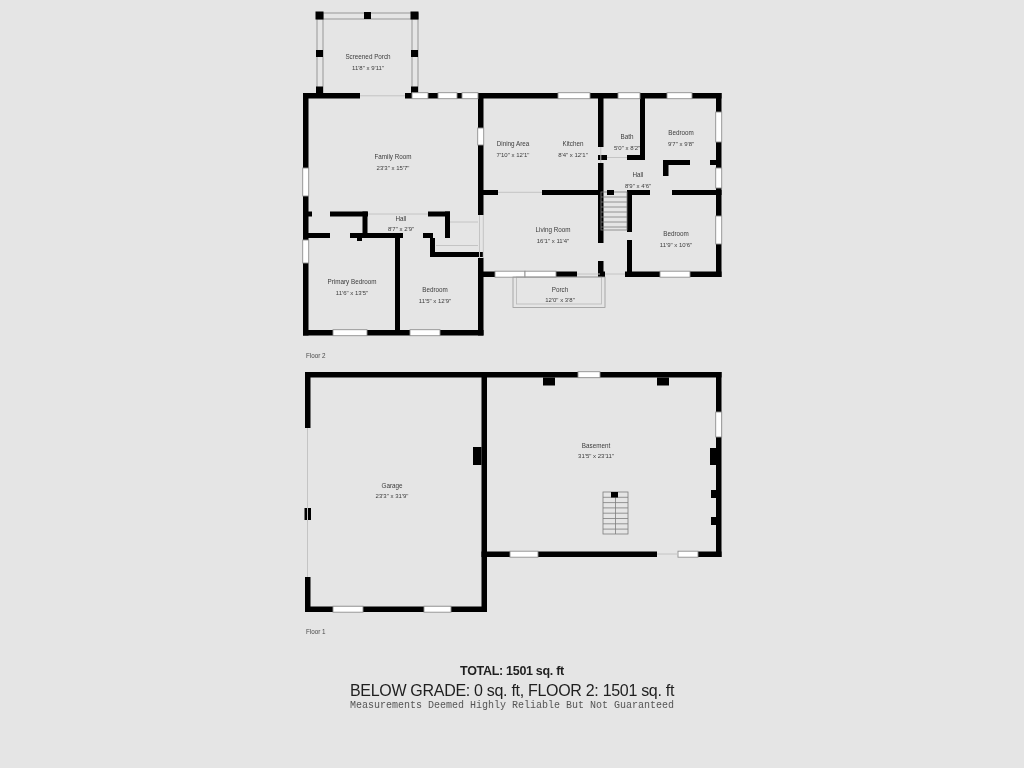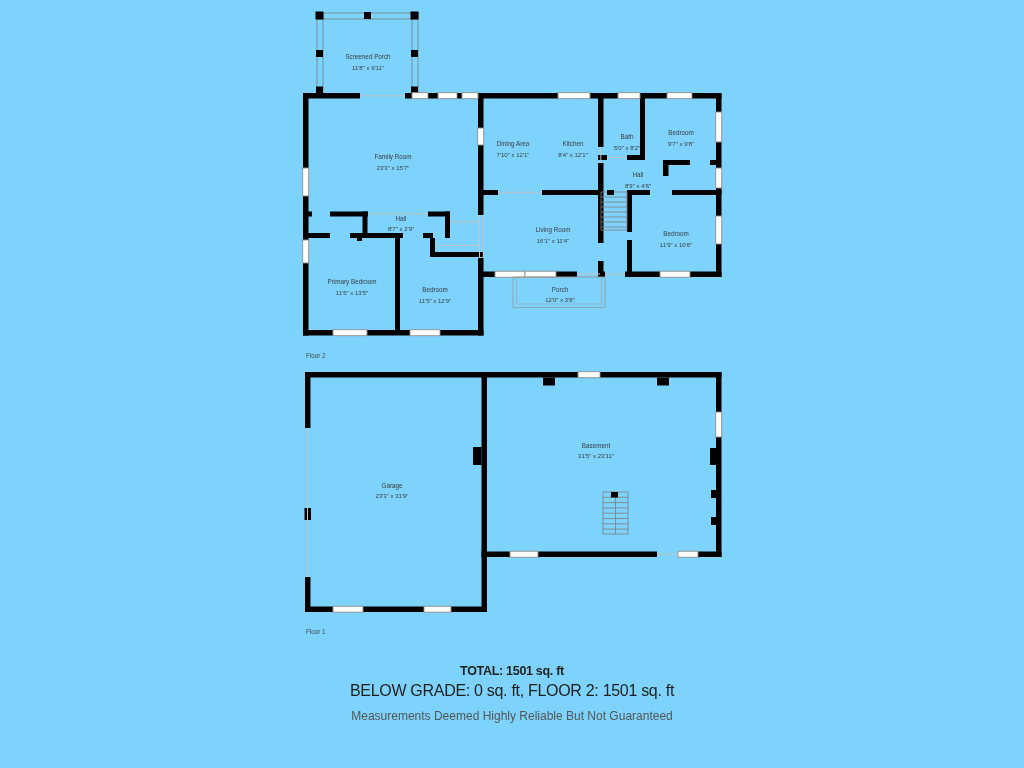--- a/index.html
+++ b/index.html
@@ -1,31 +1,31 @@
 <!DOCTYPE html>
 <html><head>
 <meta charset="utf-8">
 <style>
   html,body{margin:0;padding:0;background:#ffffff;}
-  .page{position:relative;width:1024px;height:768px;background:#7dd3fc;overflow:hidden;
+  .page{position:relative;width:1024px;height:768px;background:#e5e5e5;overflow:hidden;
         font-family:"Liberation Sans",sans-serif;}
   svg{position:absolute;left:0;top:0;}
   .wall{fill:#000000;}
   .win{fill:#ffffff;stroke:#8f8f8f;stroke-width:0.9;}
   .thin{stroke:#c4c4c4;stroke-width:1;fill:none;}
   .open{stroke:#9a9a9a;stroke-width:0.8;fill:none;}
   .stair{stroke:#7d7d7d;stroke-width:0.8;fill:none;}
   .scrline{stroke:#777;stroke-width:0.7;fill:none;}
   .room-name{font-family:"Liberation Sans",sans-serif;font-size:6.3px;fill:#3c3c3c;text-anchor:middle;}
   .room-dims{font-family:"Liberation Sans",sans-serif;font-size:6px;fill:#3c3c3c;text-anchor:middle;}
   .floor-label{font-family:"Liberation Sans",sans-serif;font-size:6.3px;fill:#4a4a4a;}
   .summary{position:absolute;top:662px;left:0;width:1024px;text-align:center;color:#1f1f1f;}
   .summary .sline{font-size:16px;line-height:19px;letter-spacing:-0.3px;}
   .summary .total{font-weight:bold;font-size:12.5px;}
-  .summary .disclaimer{font-size:12px;color:#555;margin-top:9px;letter-spacing:0;}
+  .summary .disclaimer{font-size:10px;color:#555;letter-spacing:0;font-family:Liberation Mono, monospace;}
 </style>
 </head>
 <body>
 
 <div class="page">
 <svg width="1024" height="768" viewBox="0 0 1024 768">
   <defs>
     <pattern id="scrH" width="6" height="6" patternUnits="userSpaceOnUse">
       <rect width="6" height="6" fill="#ffffff"></rect>
           <rect y="2.4" width="6" height="1.2" fill="#9a9a9a"></rect>

